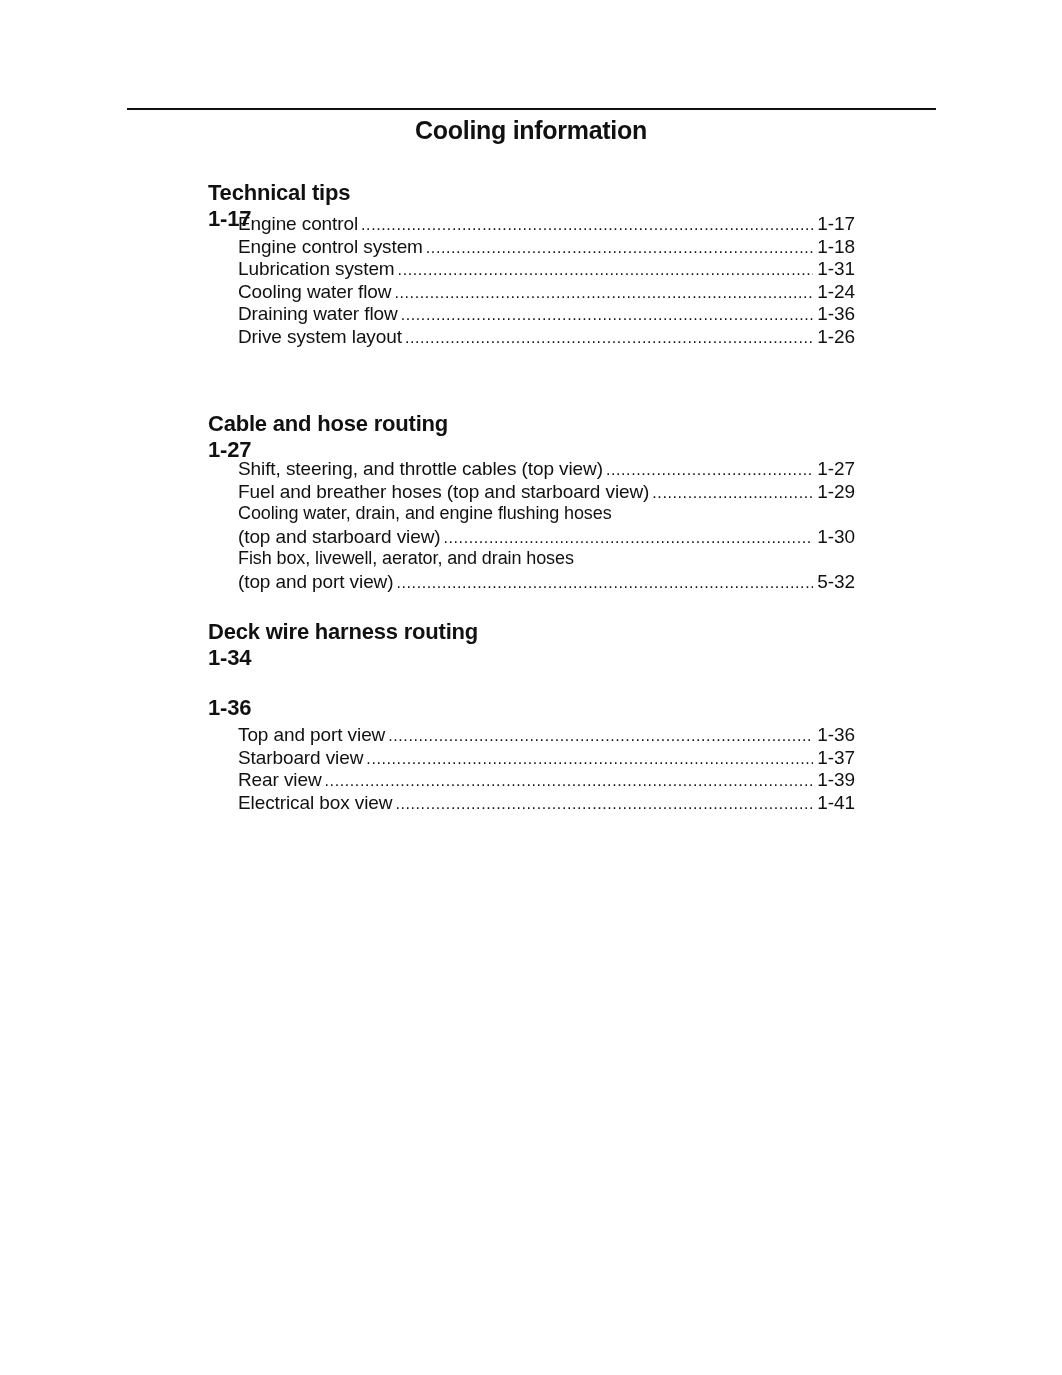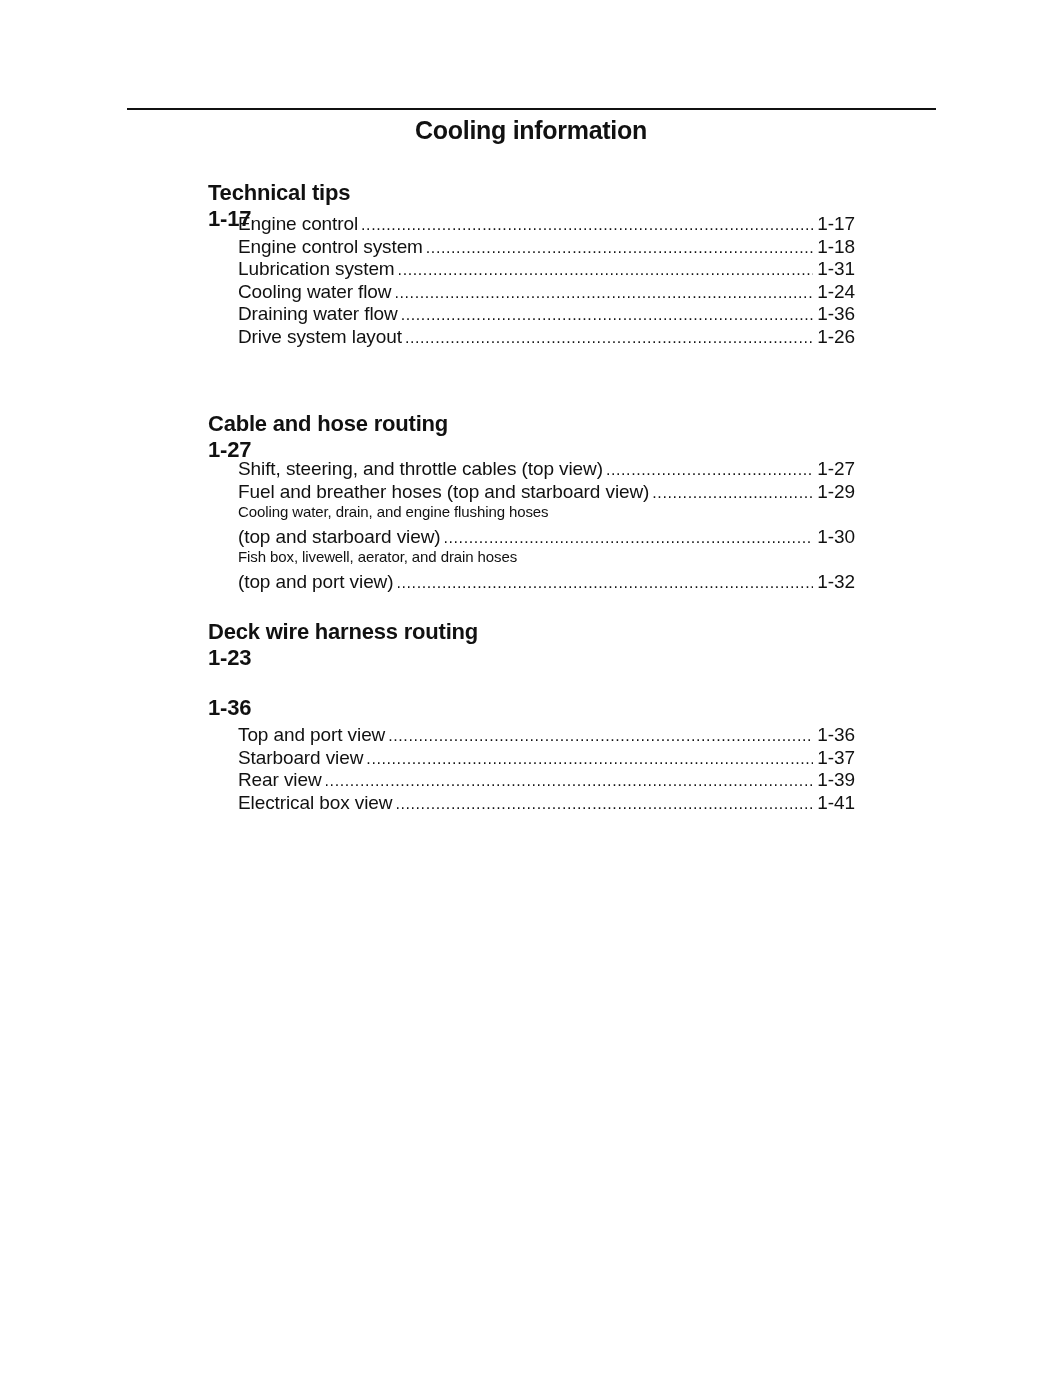--- a/index.html
+++ b/index.html
@@ -26,21 +26,21 @@
       letter-spacing: 1px;
     }
     .row .dots::before {
       content: "................................................................................................................................................................................................";
     }
     .row .page { flex: 0 0 auto; }
     .head { font-size: 22px; font-weight: bold; height: 30px; letter-spacing: -0.2px; flex-direction: column; }
     .head .dots { font-weight: bold; }
     .sub { font-size: 19px; height: 22.6px; padding-left: 33px; letter-spacing: -0.1px; }
     .sub .dots { font-size: 16px; letter-spacing: 0.6px; }
-    .subwrap { font-size: 15px; height: 22.6px; padding-left: 33px; letter-spacing: -0.1px; white-space: nowrap; }
+    .subwrap { font-size: 18px; height: 22.6px; padding-left: 33px; letter-spacing: -0.1px; white-space: nowrap; }
     .items { margin-top: 7px; }
   </style>
 </head>
 <body>
 
 <div class="rule"></div>
 <div class="title">Cooling information</div>
 
 <div class="section" style="top:180px;">
   <div class="row head">
@@ -105,31 +105,31 @@
         <span class="label">(top and starboard view)</span>
         <span class="dots"></span>
         <span class="page">1-30</span>
       </div>
     </div>
     <div>
       <div class="subwrap">Fish box, livewell, aerator, and drain hoses</div>
       <div class="row sub">
         <span class="label">(top and port view)</span>
         <span class="dots"></span>
-        <span class="page">1-32</span>
+        <span class="page">5-32</span>
       </div>
     </div>
   </div>
 </div>
 
 <div class="section" style="top:619px;">
   <div class="row head">
     <span class="label">Deck wire harness routing</span>
     <span class="dots"></span>
-    <span class="page">1-23</span>
+    <span class="page">1-34</span>
   </div>
 </div>
 
 <div class="section" style="top:691px;">
   <div class="row head">
     <span class="dots"></span>
     <span class="page">1-36</span>
   </div>
   <div class="items" style="margin-top:3px;">
     <div class="row sub">

